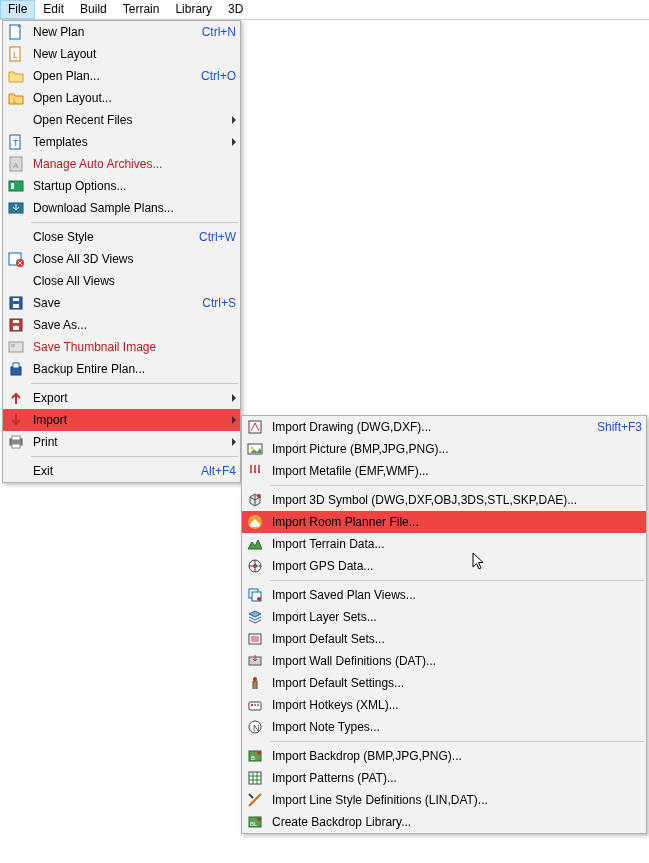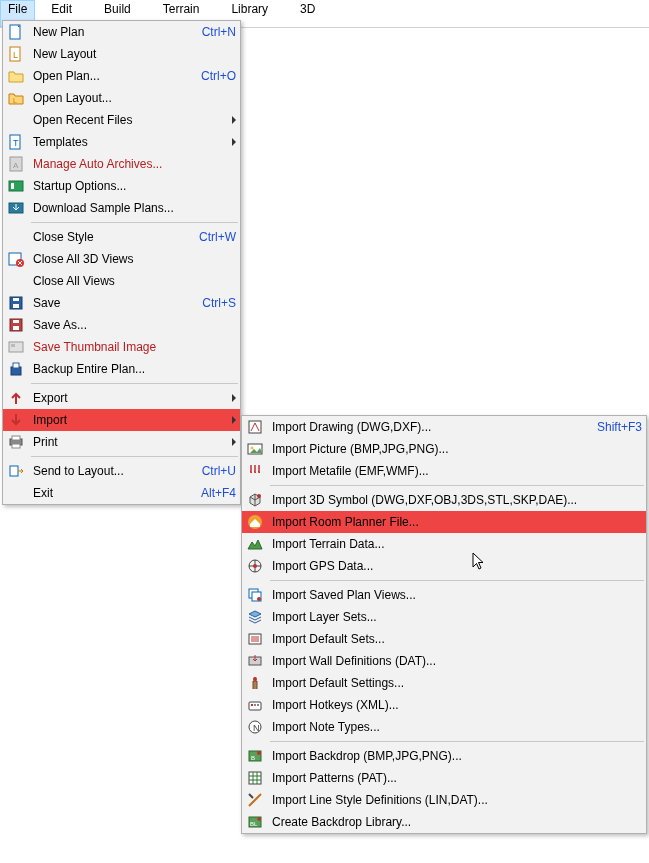--- a/index.html
+++ b/index.html
@@ -8,26 +8,26 @@
     font-size: 12px;
     background: #fff;
     width: 649px;
     height: 863px;
     position: relative;
     overflow: hidden;
     color: #000;
   }
   .menubar {
     display: flex;
-    height: 28px;
+    height: 20px;
     border-bottom: 1px solid #d0d0d0;
     background: #fff;
   }
   .menubar-item {
-    padding: 2px 16px;
+    padding: 2px 8px;
     cursor: default;
   }
   .menubar-item.active {
     background: #cde8ff;
     border: 1px solid #99d1ff;
     padding: 1px 7px;
   }
   .dropdown {
     position: absolute;
     background: #f2f2f2;
@@ -272,30 +272,20 @@
           <rect x="2" y="5" width="12" height="6" fill="#888" stroke="#555"></rect>
           <rect x="4" y="2" width="8" height="4" fill="#fff" stroke="#888"></rect>
           <rect x="4" y="10" width="8" height="4" fill="#fff" stroke="#888"></rect>
         </svg>
       </span>
       <span class="label">Print</span>
       <span class="arrow"></span>
     </div>
     <div class="menu-sep"></div>
     <div class="menu-row">
-      <span class="icon-cell">
-        <svg class="icon" viewBox="0 0 16 16">
-          <rect x="2" y="3" width="8" height="10" fill="#fff" stroke="#0a64b4"></rect>
-          <path d="M10 8 L15 8 M13 6 L15 8 L13 10" stroke="#c77d0a" fill="none"></path>
-        </svg>
-      </span>
-      <span class="label">Send to Layout...</span>
-      <span class="shortcut">Ctrl+U</span>
-    </div>
-    <div class="menu-row">
       <span class="icon-cell"></span>
       <span class="label">Exit</span>
       <span class="shortcut">Alt+F4</span>
     </div>
   </div>
 
 <div class="dropdown import-menu" id="import-menu">
     <div class="menu-row">
       <span class="icon-cell">
         <svg class="icon" viewBox="0 0 16 16">

